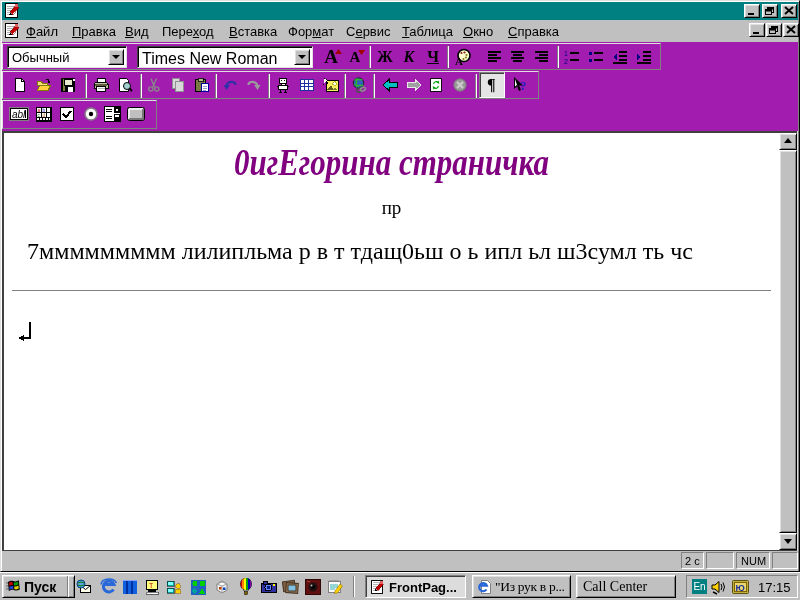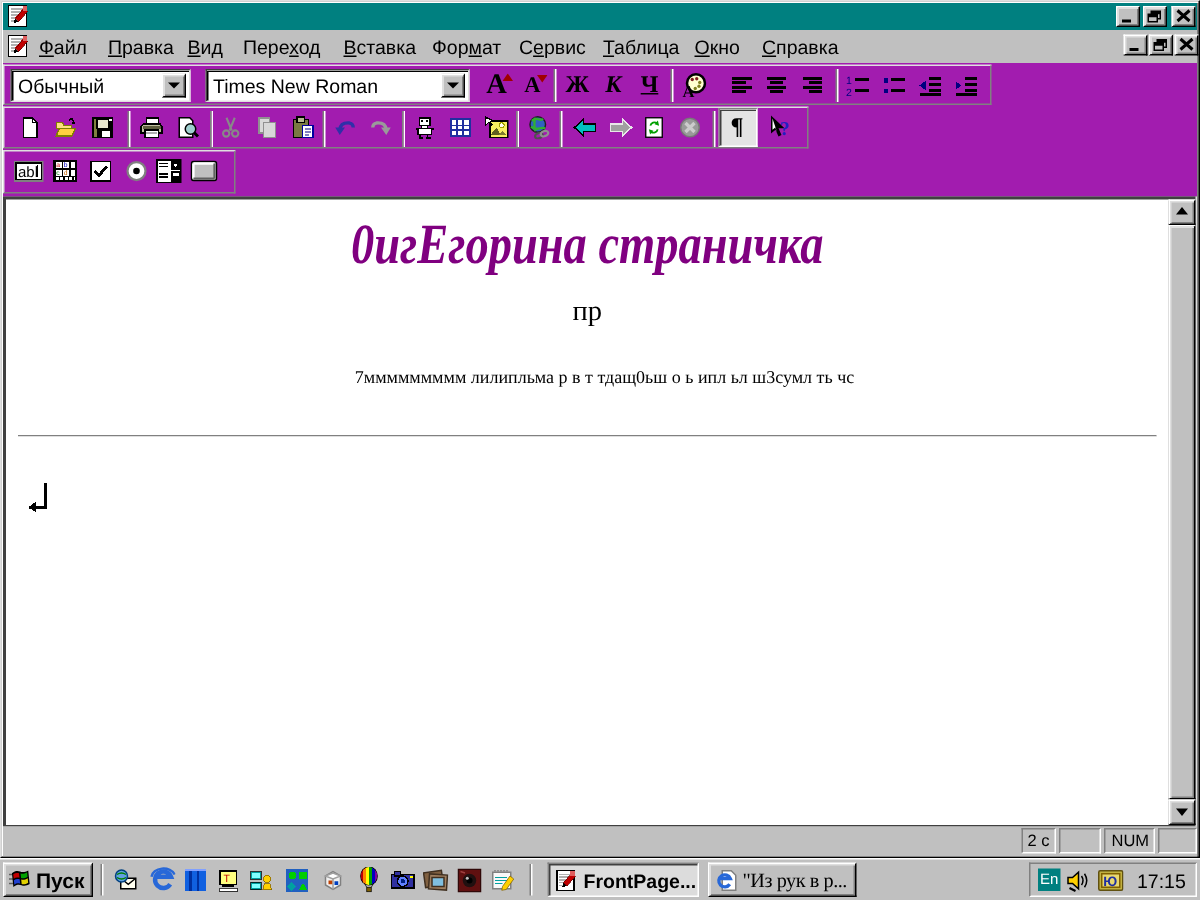--- a/index.html
+++ b/index.html
@@ -107,21 +107,21 @@
 
   <div class="abs" style="left:5px;top:4px;width:120px;height:22px;background:#fff;border:1px solid;border-color:#404040 #dfdfdf #dfdfdf #404040;box-shadow:inset 1px 1px 0 #000, inset -1px -1px 0 #fff;">
     <span style="position:absolute;left:4px;top:3px;font-size:13px;">Обычный</span>
     <div class="bevel-out" style="position:absolute;right:2px;top:2px;width:16px;height:16px;">
         <svg width="14" height="14" viewBox="0 0 14 14">
           <polygon points="3,5 11,5 7,9" fill="#000"></polygon>
         </svg>
       </div>
   </div>
   <div class="abs" style="left:135px;top:4px;width:176px;height:22px;background:#fff;border:1px solid;border-color:#404040 #dfdfdf #dfdfdf #404040;box-shadow:inset 1px 1px 0 #000, inset -1px -1px 0 #fff;">
-    <span style="position:absolute;left:4px;top:3px;font-size:13px;">Times New Roman</span>
+    <span style="position:absolute;left:4px;top:3px;font-size:16px;">Times New Roman</span>
     <div class="bevel-out" style="position:absolute;right:2px;top:2px;width:16px;height:16px;">
         <svg width="14" height="14" viewBox="0 0 14 14">
           <polygon points="3,5 11,5 7,9" fill="#000"></polygon>
         </svg>
       </div>
   </div>
   <div class="tb" style="left:317px;top:3px;">
       <span style="font-family:'Liberation Serif',serif;font-weight:bold;font-size:19px;">A</span>
       <svg style="position:absolute;left:16px;top:4px" width="7" height="6" viewBox="0 0 7 6">
         <polygon points="3.5,0 7,5 0,5" fill="#a00000"></polygon>
@@ -361,21 +361,21 @@
     <span style="position:absolute;left:7px;top:3px;font-family:'Liberation Serif',serif;font-weight:bold;font-size:16px;">¶</span>
   </div>
   <div class="tb" style="left:506px;top:31px;">
       <svg width="18" height="18" viewBox="0 0 18 18">
         <polygon points="3,1 3,13 6,10.5 8,15 10,14 8,9.5 12,9.5" fill="#000"></polygon>
         <polygon points="4,3 4,10.5 5.8,9 7.2,12.5" fill="#fff"></polygon>
         <text x="9" y="14" font-size="13" font-weight="bold" fill="#2020c0" font-family="Liberation Serif">?</text>
       </svg>
     </div>
 
-    <div class="tb" style="left:5px;top:60px;">
+    <div class="tb" style="left:5px;top:60px;font-style:italic;">
       <svg width="20" height="16" viewBox="0 0 20 16" shape-rendering="crispEdges">
         <rect x="0.5" y="1.5" width="19" height="13" fill="#fff" stroke="#808080"></rect>
         <rect x="1.5" y="2.5" width="17" height="11" fill="#fff" stroke="#000"></rect>
         <text x="3" y="12" font-size="10" font-family="Liberation Sans" fill="#000">abl</text>
         <path d="M16 4 v8" stroke="#000"></path>
       </svg>
     </div>
   <div class="tb" style="left:29px;top:60px;">
       <svg width="17" height="16" viewBox="0 0 17 16" shape-rendering="crispEdges">
         <rect x="0.5" y="0.5" width="16" height="15" fill="#000"></rect>
@@ -427,21 +427,21 @@
         <path d="M2 2 h14 M2 2 v10" stroke="#fff" stroke-width="1.5" fill="none"></path>
         <path d="M16 2 v10 M2 12 h14" stroke="#606060" stroke-width="1.5" fill="none"></path>
       </svg>
     </div>
   </div>
 
 <div class="abs" style="left:2px;top:131px;width:796px;height:421px;background:#404040;border-bottom:1px solid #dfdfdf;border-right:1px solid #dfdfdf;"></div>
 <div class="abs" id="doc">
   <div style="text-align:center;color:#800080;font-weight:bold;font-style:italic;font-size:31px;line-height:36px;margin-top:8px;transform:scaleY(1.22);transform-origin:50% 0%;">0игЕгорина страничка</div>
   <div style="text-align:center;font-size:19px;line-height:23px;margin-top:19px;">пр</div>
-  <div style="font-size:12px;line-height:25px;margin-top:20px;margin-left:23px;text-align:center;">7ммммммммм лилипльма р в т тдащ0ьш о ь ипл ьл ш3сумл ть чс</div>
+  <div style="font-size:24px;line-height:25px;margin-top:20px;margin-left:23px;">7ммммммммм лилипльма р в т тдащ0ьш о ь ипл ьл ш3сумл ть чс</div>
   <div style="margin:26px 8px 0 8px;height:2px;border-top:1px solid #808080;border-bottom:1px solid #fff;"></div>
   <svg style="position:absolute;left:14px;top:189px;" width="16" height="20" viewBox="0 0 16 20" shape-rendering="crispEdges">
       <rect x="11" y="0" width="2" height="17" fill="#000"></rect>
       <rect x="1" y="15" width="12" height="2" fill="#000"></rect>
       <polygon points="1,16 6,12.5 6,19.5" fill="#000"></polygon>
     </svg>
 </div>
 <div class="abs" id="scroll">
   <div class="sbtn bevel-out" style="top:0;">
       <svg width="16" height="15" viewBox="0 0 16 15">
@@ -460,21 +460,21 @@
 <div class="statbox" style="left:681px;width:23px;">
     <span style="position:absolute;left:3px;top:2px;">2 с</span>
   </div>
 <div class="statbox" style="left:706px;width:28px;"></div>
 <div class="statbox" style="left:736px;width:34px;">
     <span style="position:absolute;left:4px;top:2px;">NUM</span>
   </div>
 <div class="statbox" style="left:772px;width:26px;"></div>
 
 <div class="abs" id="taskbar">
-  <div class="taskbtn bevel-out" style="left:2px;width:60px;">
+  <div class="taskbtn bevel-out" style="left:2px;width:73px;">
     <svg style="position:absolute;left:2px;top:2px" width="18" height="18" viewBox="0 0 18 18">
         <path d="M1 5 h3 M1 8 h3 M1 11 h3" stroke="#606060"></path>
         <g transform="rotate(-6 9 9)">
           <path d="M3.5 3.5 C5.5 2.2 7.5 2.2 9 3 C10.5 3.8 12.5 3.8 14.5 2.8 L14.5 12 C12.5 13 10.5 13 9 12.2 C7.5 11.4 5.5 11.4 3.5 12.7 Z" fill="#000"></path>
           <path d="M4.3 4.3 C5.7 3.5 6.9 3.5 8.2 4.1 L8.2 7.1 C6.9 6.5 5.7 6.5 4.3 7.3 Z" fill="#c00000"></path>
           <path d="M9.2 4.4 C10.5 4.9 11.9 4.8 13.6 4.0 L13.6 7.0 C11.9 7.8 10.5 7.9 9.2 7.4 Z" fill="#00a000"></path>
           <path d="M4.3 8.3 C5.7 7.5 6.9 7.5 8.2 8.1 L8.2 11.1 C6.9 10.5 5.7 10.5 4.3 11.3 Z" fill="#2040d0"></path>
           <path d="M9.2 8.4 C10.5 8.9 11.9 8.8 13.6 8.0 L13.6 11.0 C11.9 11.8 10.5 11.9 9.2 11.4 Z" fill="#e0d000"></path>
         </g>
       </svg>
@@ -571,28 +571,31 @@
   <div class="abs vsep" style="left:353px;top:3px;height:21px;"></div>
 
   <div class="taskbtn" style="left:365px;width:101px;background:#dcdcdc;border:1px solid;border-color:#808080 #fff #fff #808080;box-shadow:inset 1px 1px 0 #404040;">
     <svg style="position:absolute;left:4px;top:4px" width="15" height="15" viewBox="0 0 16 16" shape-rendering="crispEdges">
         <rect x="1.5" y="0.5" width="12" height="14" fill="#fff" stroke="#000"></rect>
         <path d="M3 3 h8 M3 5 h8 M3 7 h8 M3 9 h5 M3 11 h4" stroke="#b0b0b0"></path>
         <polygon points="6,9 12,2 14.5,4.5 8.5,11.5" fill="#c00000" stroke="#600000" stroke-width="0.5"></polygon>
         <polygon points="5,12.5 6,9.5 8,11.5" fill="#000"></polygon>
         <rect x="11" y="1" width="3" height="3" fill="#e06060"></rect>
       </svg>
-    <span style="position:absolute;left:23px;top:4px;font-weight:bold;font-size:13px;">FrontPage...</span>
+    <span style="position:absolute;left:23px;top:4px;font-weight:bold;font-size:13px;">FrontPag...</span>
   </div>
   <div class="taskbtn bevel-out" style="left:472px;width:99px;">
     <svg style="position:absolute;left:4px;top:3px" width="16" height="16" viewBox="0 0 16 16">
         <path d="M4.5 1.5 h6 l3 3 v10 h-9 z" fill="#fff" stroke="#808080"></path>
         <path d="M9.5 10.5 a4 4 0 1 1 0.4 -3.8 l-7.9 0" fill="none" stroke="#2868d8" stroke-width="2.2"></path>
       </svg>
     <span style="position:absolute;left:22px;top:3px;font-family:'Liberation Serif',serif;font-size:13.5px;letter-spacing:-0.3px;white-space:nowrap;">"Из рук в р...</span>
+  </div>
+  <div class="taskbtn bevel-out" style="left:576px;width:100px;">
+    <span style="position:absolute;left:6px;top:3px;font-family:'Liberation Serif',serif;font-size:14px;">Call Center</span>
   </div>
 
   <div class="abs" style="left:686px;top:2px;width:112px;height:23px;border:1px solid;border-color:#808080 #fff #fff #808080;">
     <div class="abs" style="left:5px;top:3px;width:15px;height:15px;background:#008080;color:#fff;font-size:10px;text-align:center;line-height:15px;">En</div>
     <svg class="abs" style="left:23px;top:3px" width="16" height="16" viewBox="0 0 16 16">
         <polygon points="2,6 5,6 9,2.5 9,13.5 5,10 2,10" fill="#ffd000" stroke="#000" stroke-width="1"></polygon>
         <path d="M11 5 q2 3 0 6 M13 3.5 q3 4.5 0 9" fill="none" stroke="#000"></path>
         <path d="M3 13 l4 2" stroke="#000" stroke-width="1.5"></path>
       </svg>
   <svg class="abs" style="left:45px;top:3px" width="17" height="16" viewBox="0 0 17 16">

